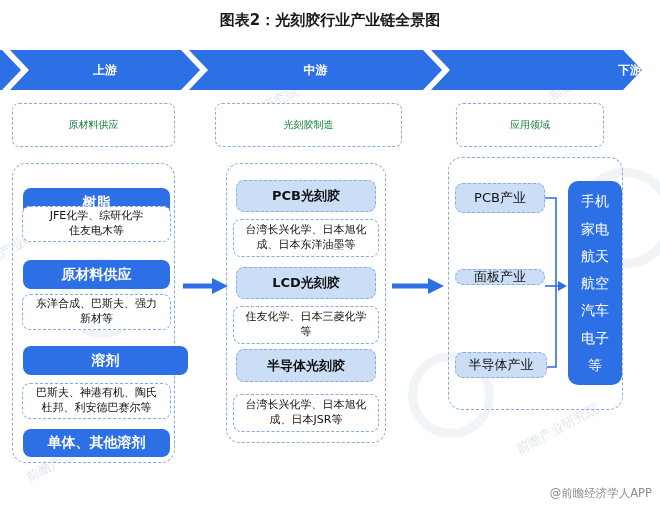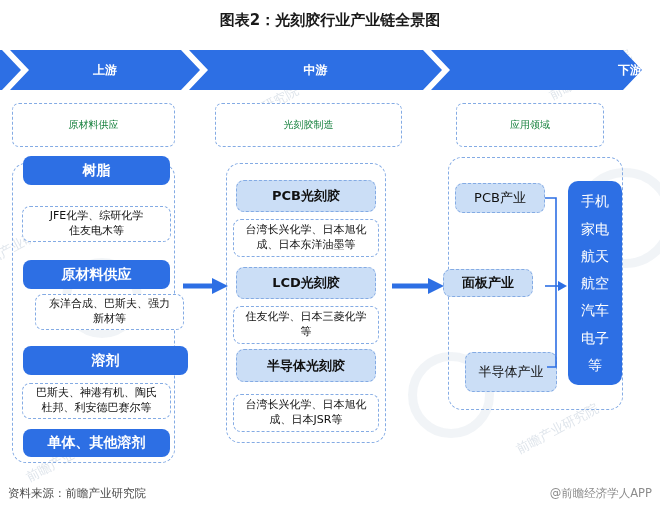--- a/index.html
+++ b/index.html
@@ -27,47 +27,47 @@
   .hdr-mid{left:215px;top:103px;width:187px;height:44px;}
   .hdr-down{left:456px;top:103px;width:148px;height:44px;}
   
   .cont{border:1.5px dashed var(--dash);border-radius:14px;background:transparent;z-index:1;box-sizing:border-box;}
   .cont-up{left:12px;top:163px;width:163px;height:300px;}
   .cont-mid{left:226px;top:163px;width:160px;height:280px;}
   .cont-down{left:448px;top:157px;width:175px;height:253px;}
   
   .btn{background:var(--primary);border-radius:8px;display:flex;align-items:center;justify-content:center;
        color:#fff;font-size:14px;font-weight:bold;z-index:1;}
-  .b-resin{left:23px;top:156px;width:147px;height:29px;}
+  .b-resin{left:23px;top:188px;width:147px;height:29px;}
   .b-photo{left:23px;top:260px;width:147px;height:29px;}
   .b-solv {left:23px;top:346px;width:165px;height:29px;}
   .b-mono {left:23px;top:429px;width:147px;height:28px;}
   
   .cbox{border:1.5px dashed var(--dash);border-radius:8px;background:#fff;display:flex;flex-direction:column;
         align-items:center;justify-content:center;font-size:11px;line-height:1.35;color:#111;text-align:center;
         z-index:1;box-sizing:border-box;}
   .cbox span{display:block;}
   .c-resin{left:22px;top:206px;width:149px;height:36px;}
-  .c-photo{left:22px;top:294px;width:149px;height:36px;margin-left:13px;}
+  .c-photo{left:22px;top:294px;width:149px;height:36px;}
   .c-solv {left:22px;top:383px;width:149px;height:36px;}
   .c-pcb {left:233px;top:219px;width:146px;height:38px;}
   .c-lcd {left:233px;top:306px;width:146px;height:38px;}
   .c-semi{left:233px;top:394px;width:146px;height:38px;}
   
   .lbox{background:var(--lightfill);border:1.5px dashed var(--dash);border-radius:8px;display:flex;
         align-items:center;justify-content:center;font-size:13px;font-weight:bold;color:#111;z-index:1;box-sizing:border-box;}
   .l-pcb {left:236px;top:180px;width:140px;height:32px;}
   .l-lcd {left:236px;top:267px;width:140px;height:32px;}
   .l-semi{left:236px;top:349px;width:140px;height:33px;}
   
   .ibox{background:var(--lightfill);border:1.5px dashed var(--dash);border-radius:8px;display:flex;
         align-items:center;justify-content:center;font-size:13px;color:#111;z-index:1;box-sizing:border-box;}
   .i-pcb {left:455px;top:183px;width:90px;height:30px;}
-  .i-panel{left:443px;top:269px;width:90px;height:28px;font-weight:bold;}
-  .i-semi{left:465px;top:352px;width:92px;height:40px;}
+  .i-panel{left:455px;top:269px;width:90px;height:16px;}
+  .i-semi{left:455px;top:352px;width:92px;height:26px;}
   
   .apps{left:568px;top:181px;width:54px;height:204px;background:var(--primary);border-radius:10px;
         display:flex;flex-direction:column;align-items:center;justify-content:space-evenly;
         color:#fff;font-size:14px;font-weight:normal;z-index:1;}
   .apps span{display:block;line-height:1;}
   
   .wires{left:0;top:0;width:660px;height:523px;z-index:2;pointer-events:none;}
   .wires .thick{stroke:var(--primary);stroke-width:5;fill:none;}
   .wires .thin{stroke:var(--primary);stroke-width:1.6;fill:none;}
   .wires .head{fill:var(--primary);stroke:none;}
@@ -185,16 +185,15 @@
       <path class="head" d="M428 278 L444 286 L428 294 Z"></path>
     </g>
 
     <g>
       <path class="thin" d="M545 198 H556 V367 H547"></path>
       <path class="thin" d="M545 286 H559"></path>
       <path class="head" d="M558 281 L567 286 L558 291 Z"></path>
     </g>
   </svg>
 
-  <div class="abs src">资料来源：前瞻产业研究院</div>
   <div class="abs brand">@前瞻经济学人APP</div>
 
 </div>
 
 </body></html>

